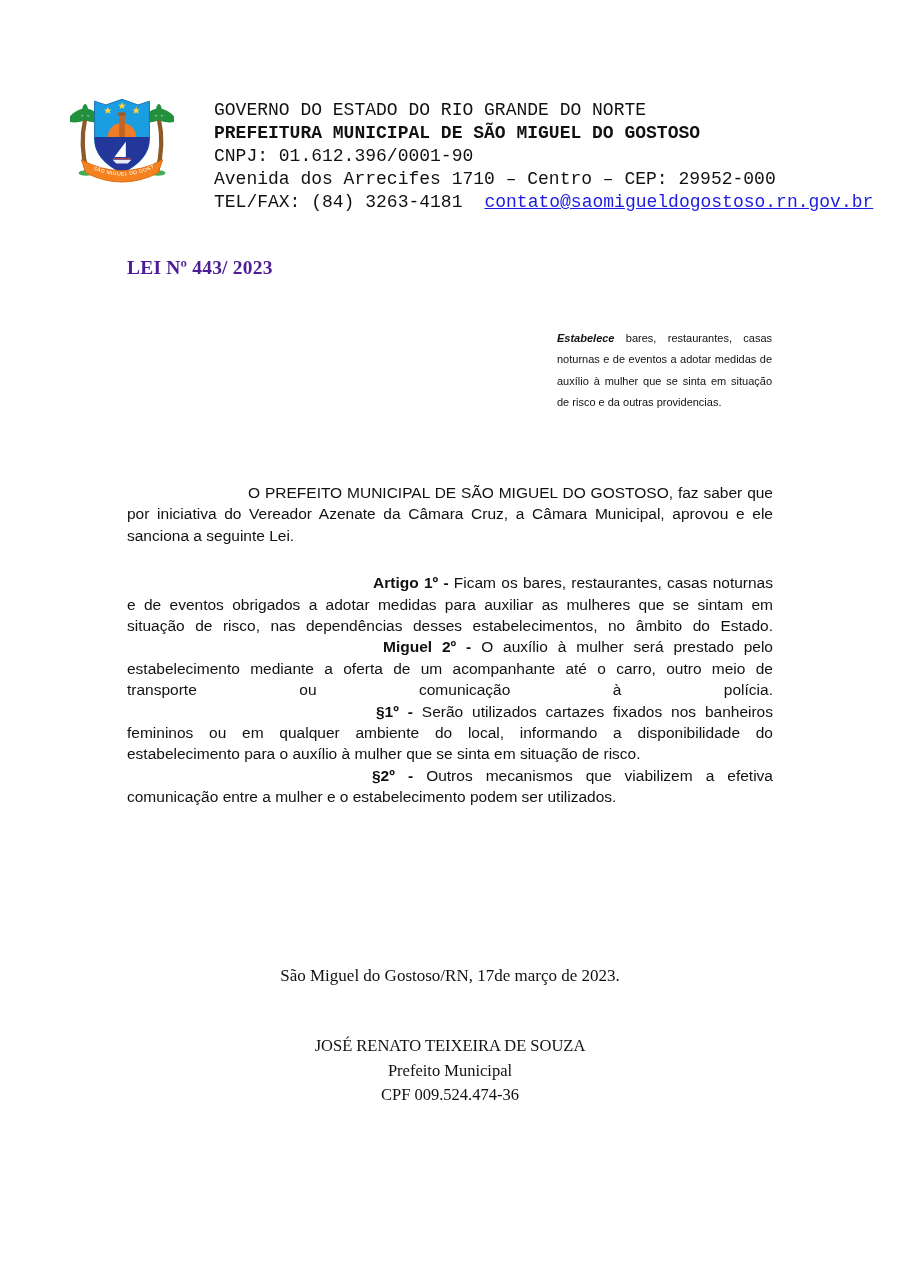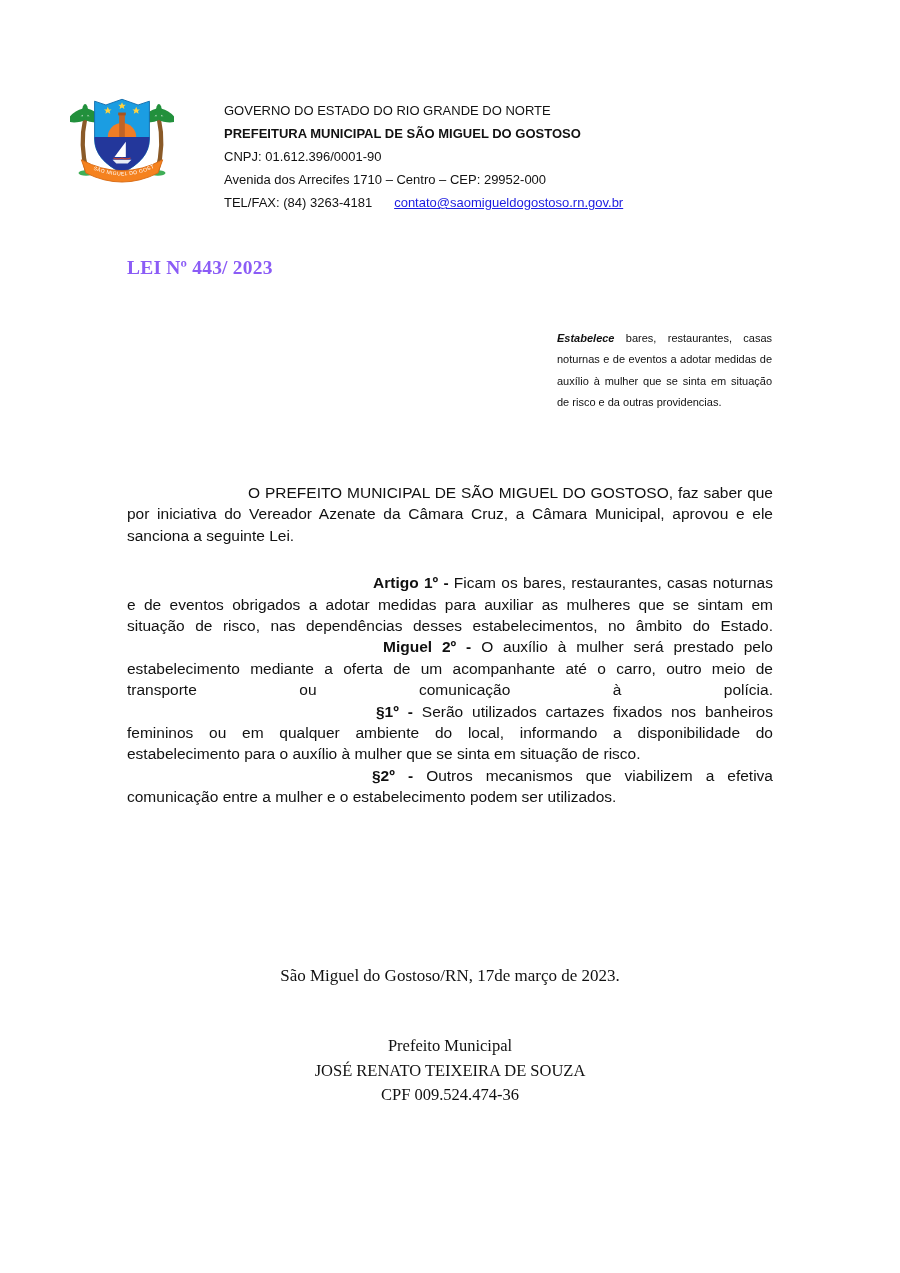--- a/index.html
+++ b/index.html
@@ -14,43 +14,43 @@
   }
 
   
   .logo {
     position: absolute;
     left: 70px; top: 86px;
     width: 104px; height: 106px;
   }
   .header-text {
     position: absolute;
-    left: 224px; top: 99px;
-    font-family: Liberation Sans, sans-serif;
-    font-size: 13px;
+    left: 214px; top: 99px;
+    font-family: Liberation Mono, monospace;
+    font-size: 18px;
     line-height: 23px;
     white-space: nowrap;
     color: #111;
   }
   .header-text .bold { font-weight: bold; }
   .email-link {
     margin-left: 22px;
     text-decoration: underline;
     cursor: pointer;
   }
 
   
   .law-title {
     position: absolute;
     left: 127px; top: 257px;
     font-family: "Liberation Serif", serif;
     font-size: 19.5px;
     font-weight: bold;
     letter-spacing: .2px;
-    color: #8b5cf6;
+    color: #4c1d95;
   }
 
   
   .ementa {
     position: absolute;
     left: 557px; top: 328px;
     width: 215px;
     font-size: 11px;
     line-height: 21.4px;
     text-align: justify;
@@ -173,18 +173,18 @@
 
     <p class="p-par1"><b>§1º -</b> <span>Serão utilizados cartazes fixados nos banheiros femininos ou em qualquer ambiente do local, informando a disponibilidade do estabelecimento para o auxílio à mulher que se sinta em situação de risco.</span></p>
 
     <p class="p-par2"><b>§2º -</b> <span>Outros mecanismos que viabilizem a efetiva comunicação entre a mulher e o estabelecimento podem ser utilizados.</span></p>
 
   </div>
 
   <div class="dateline">São Miguel do Gostoso/RN, 17de março de 2023.</div>
 
   <div class="signature">
+    <div>JOSÉ RENATO TEIXEIRA DE SOUZA</div>
     <div>Prefeito Municipal</div>
-    <div>JOSÉ RENATO TEIXEIRA DE SOUZA</div>
     <div>CPF 009.524.474-36</div>
   </div>
 
 </div>
 
 </body></html>

